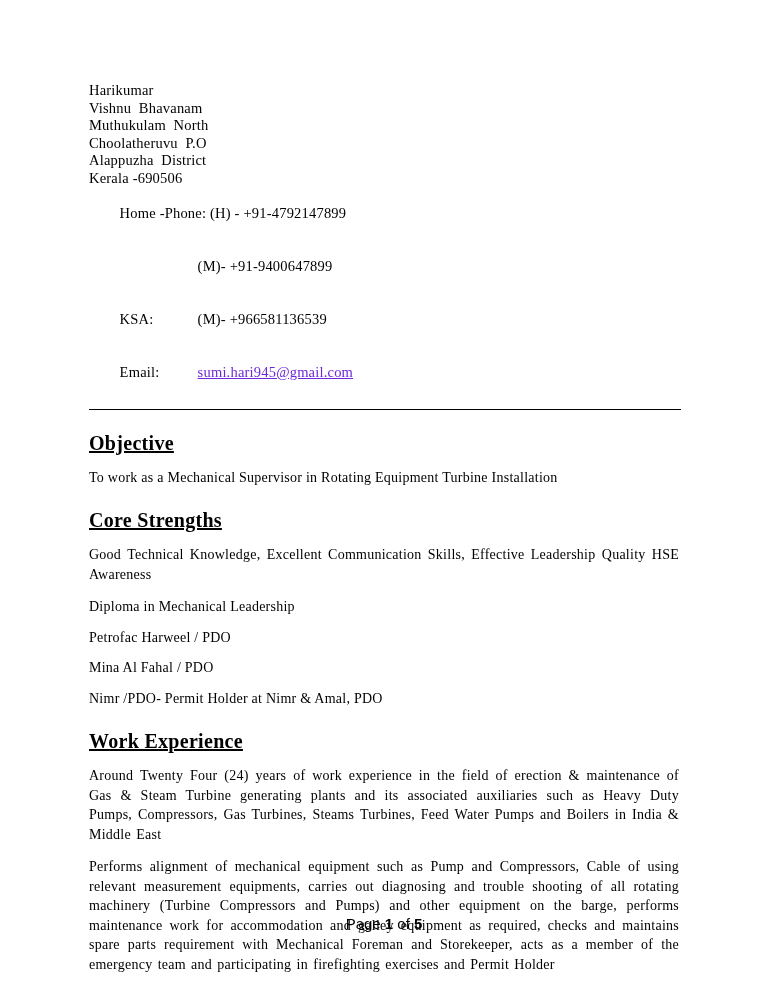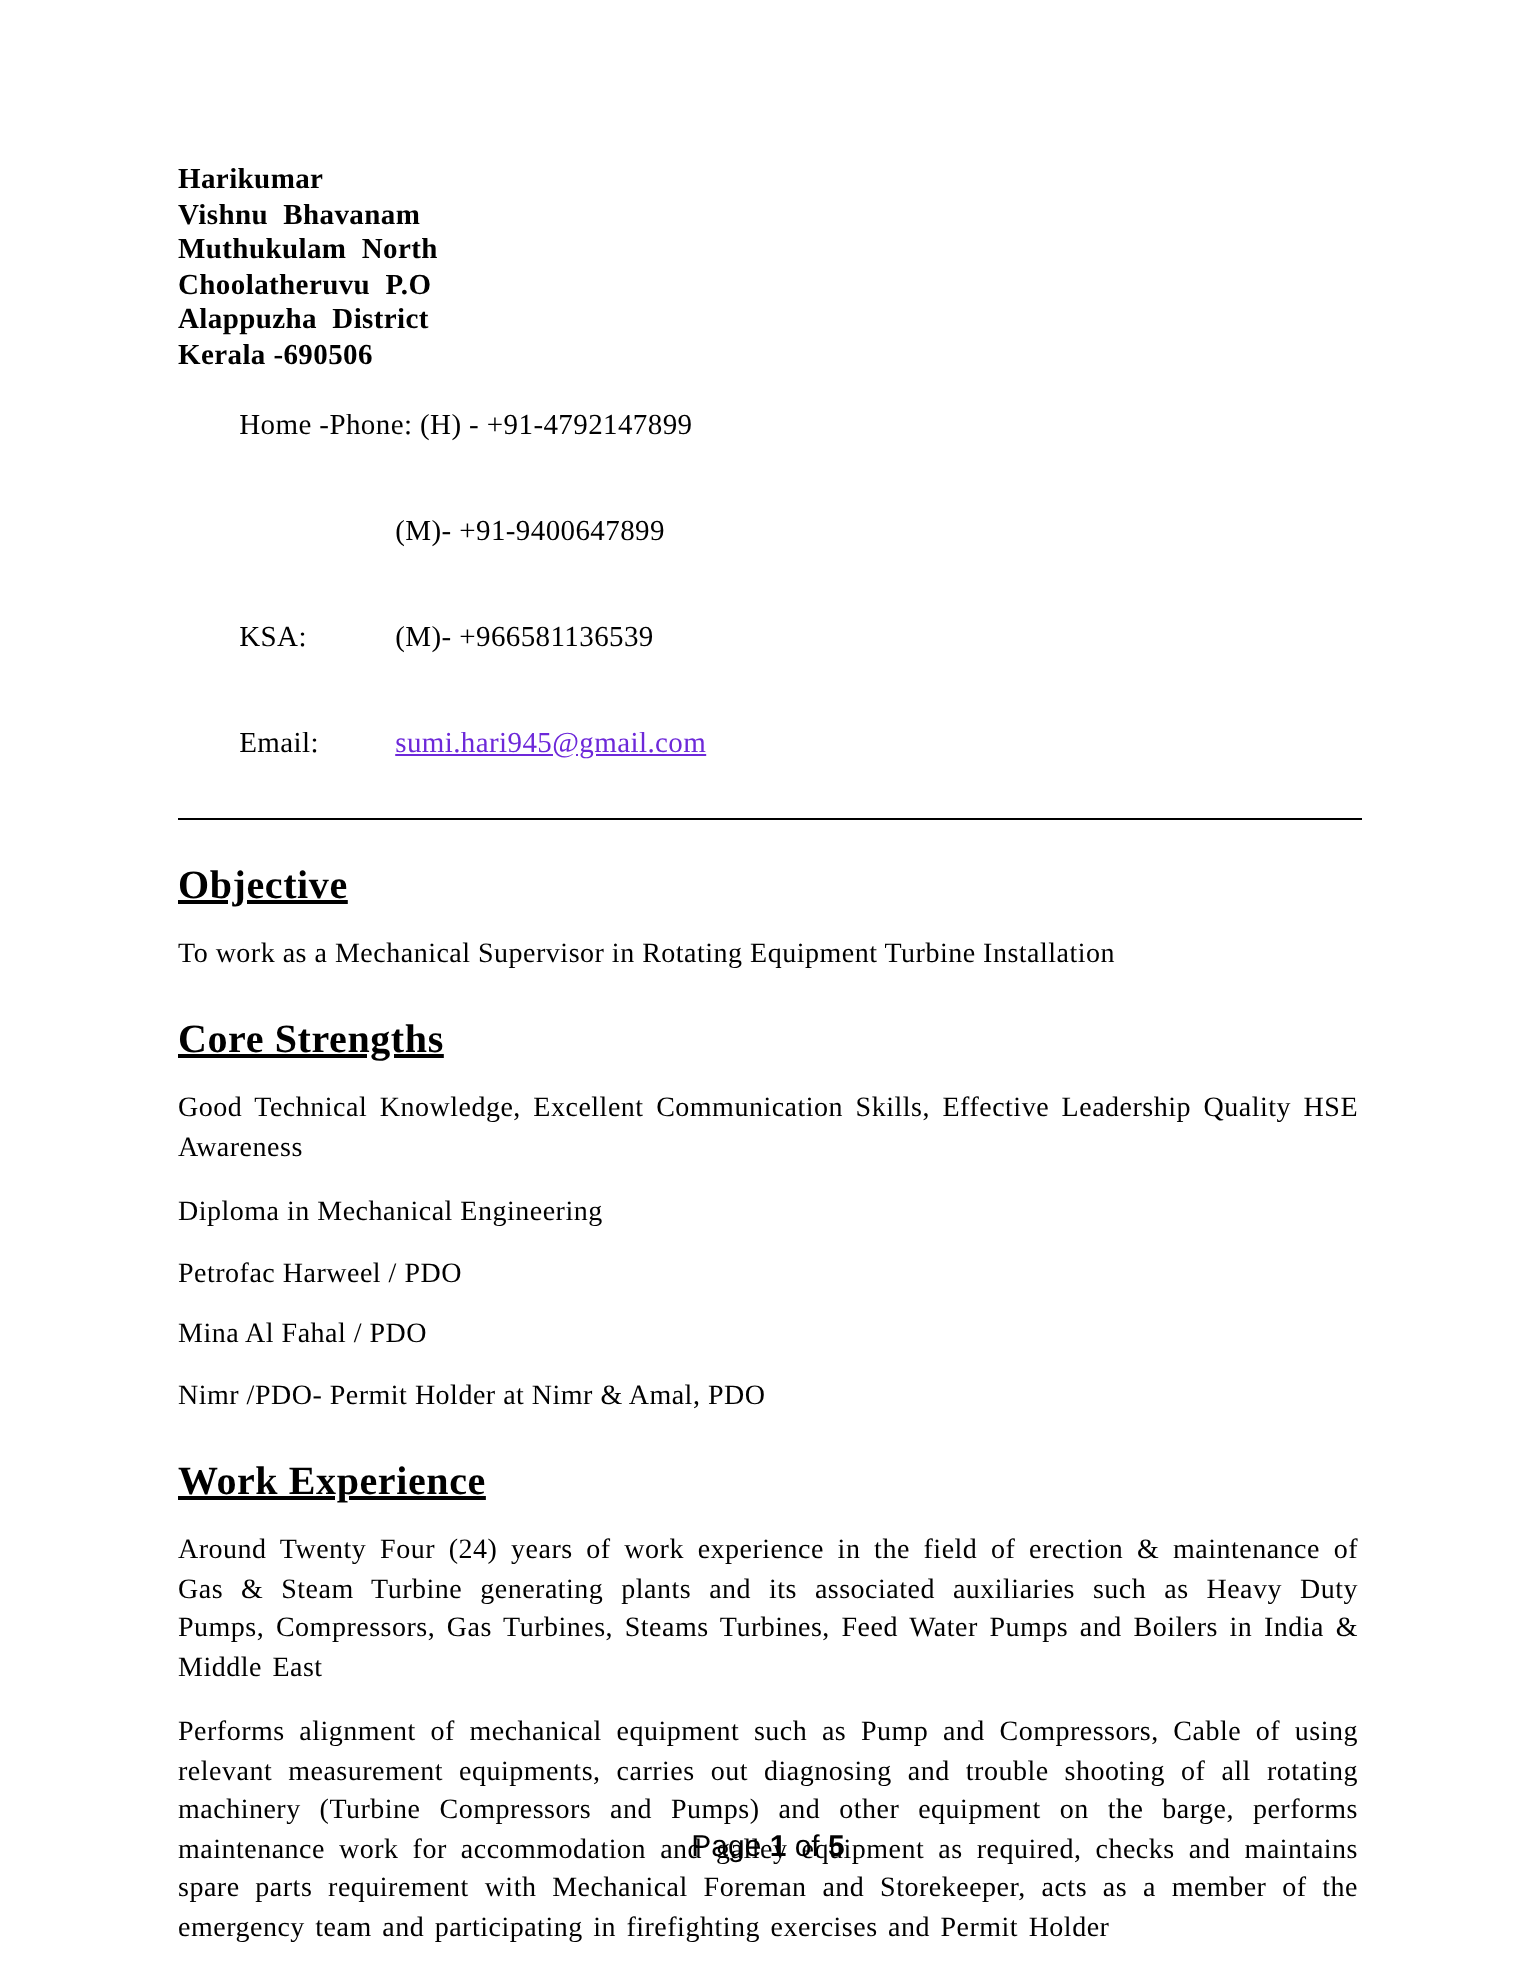--- a/index.html
+++ b/index.html
@@ -28,21 +28,20 @@
     top: 82px;
     width: 590px;
   }
   .header-block {
     font-size: 14.5px;
     line-height: 17.6px;
     letter-spacing: 0.2px;
   }
   .header-line {
     white-space: pre;
-    font-weight: bold;
   }
   .phone-row {
     display: block;
     white-space: pre;
   }
   .label-col {
     display: inline-block;
     width: 78px;
   }
   .indent-col {
@@ -125,21 +124,21 @@
     </div>
 
     <hr class="rule">
 
     <h2 class="section">Objective</h2>
     <p class="body">To work as a Mechanical  Supervisor  in Rotating  Equipment  Turbine  Installation</p>
 
     <h2 class="section">Core Strengths</h2>
     <p class="body spaced">Good Technical  Knowledge,  Excellent  Communication  Skills,  Effective  Leadership  Quality HSE Awareness</p>
 
-    <p class="body">Diploma  in Mechanical  Engineering</p>
+    <p class="body">Diploma  in Mechanical  Leadership</p>
     <p class="body tight">Petrofac Harweel  / PDO</p>
     <p class="body tight">Mina  Al Fahal / PDO</p>
     <p class="body tight">Nimr /PDO- Permit  Holder at Nimr &amp; Amal, PDO</p>
 
     <h2 class="section">Work Experience</h2>
     <p class="body loose">Around  Twenty  Four  (24)  years  of work  experience  in the  field  of erection  &amp;  maintenance  of Gas  &amp;  Steam  Turbine  generating  plants  and  its  associated  auxiliaries  such  as  Heavy  Duty Pumps, Compressors, Gas Turbines, Steams Turbines, Feed Water Pumps and Boilers in India &amp; Middle East</p>
     <p class="body loose">Performs  alignment  of mechanical  equipment  such  as Pump  and  Compressors,  Cable  of using relevant  measurement  equipments,  carries  out  diagnosing  and  trouble  shooting  of all rotating machinery  (Turbine  Compressors  and  Pumps)  and  other  equipment  on the  barge,  performs maintenance  work  for accommodation  and  galley  equipment  as required,  checks  and  maintains spare  parts  requirement  with  Mechanical  Foreman  and  Storekeeper,  acts  as a member  of the emergency  team  and participating  in firefighting  exercises  and Permit  Holder</p>
 
   </div>
 

